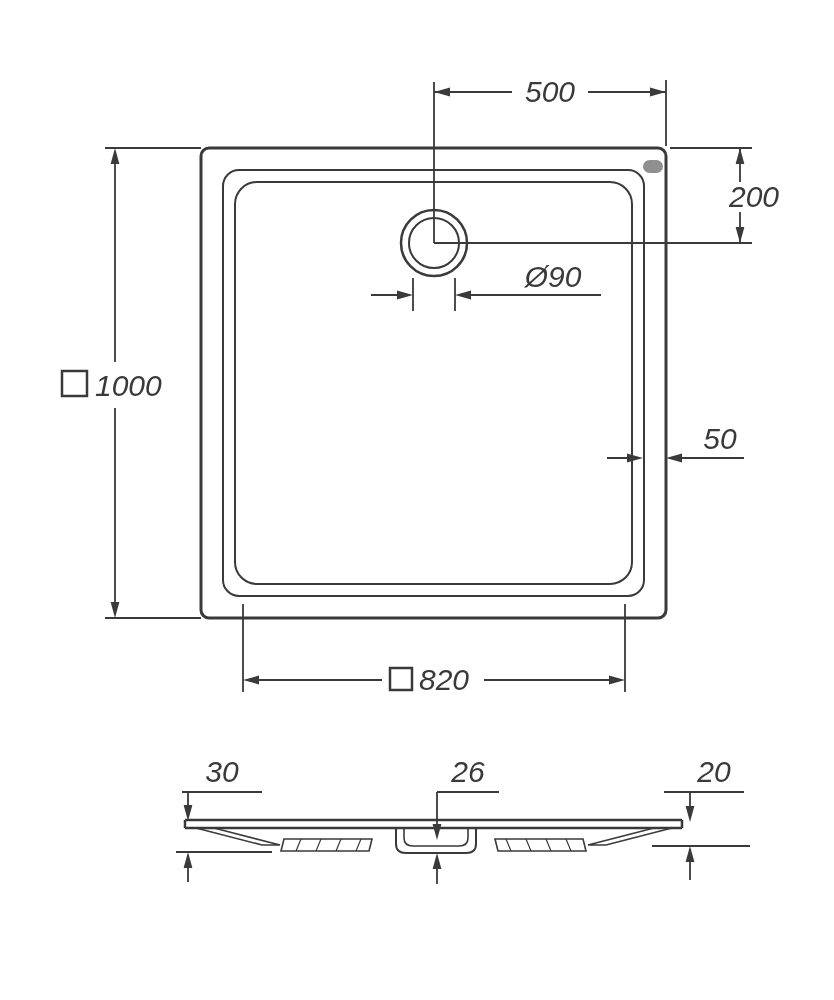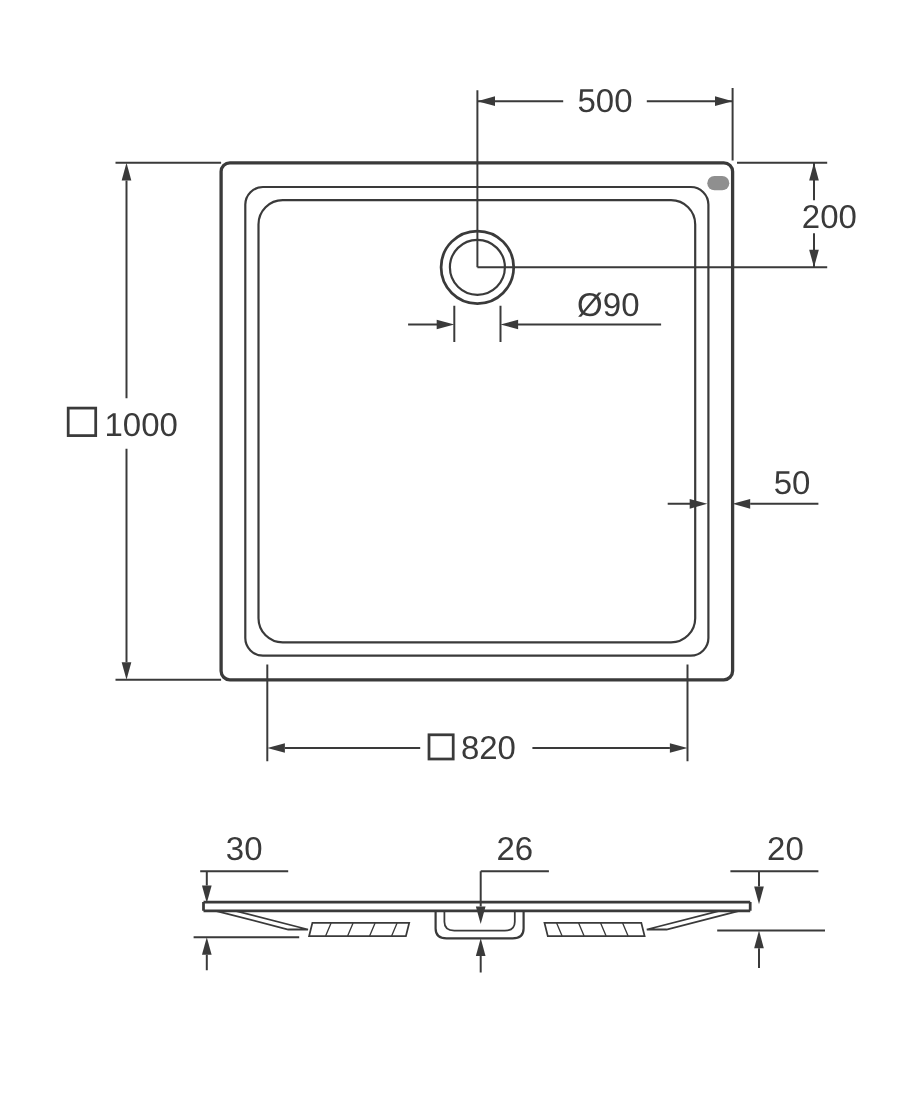--- a/index.html
+++ b/index.html
@@ -8,20 +8,21 @@
     background: var(--background, #ffffff);
     width: 834px;
     height: 1000px;
     font-family: "Liberation Sans", sans-serif;
   }
   .page {
     position: relative;
     width: 810px;
     height: 1000px;
     background: var(--background, #ffffff);
+    font-style: italic;
   }
   svg { display: block; }
   svg text {
     font-family: "Liberation Sans", sans-serif;
     font-size: 30px;
     fill: var(--line, #3a3a3a);
   }
   .ln { fill: none; stroke: var(--line, #3a3a3a); stroke-linecap: butt; }
   .w3  { stroke-width: 3; }
   .w25 { stroke-width: 2.5; }

